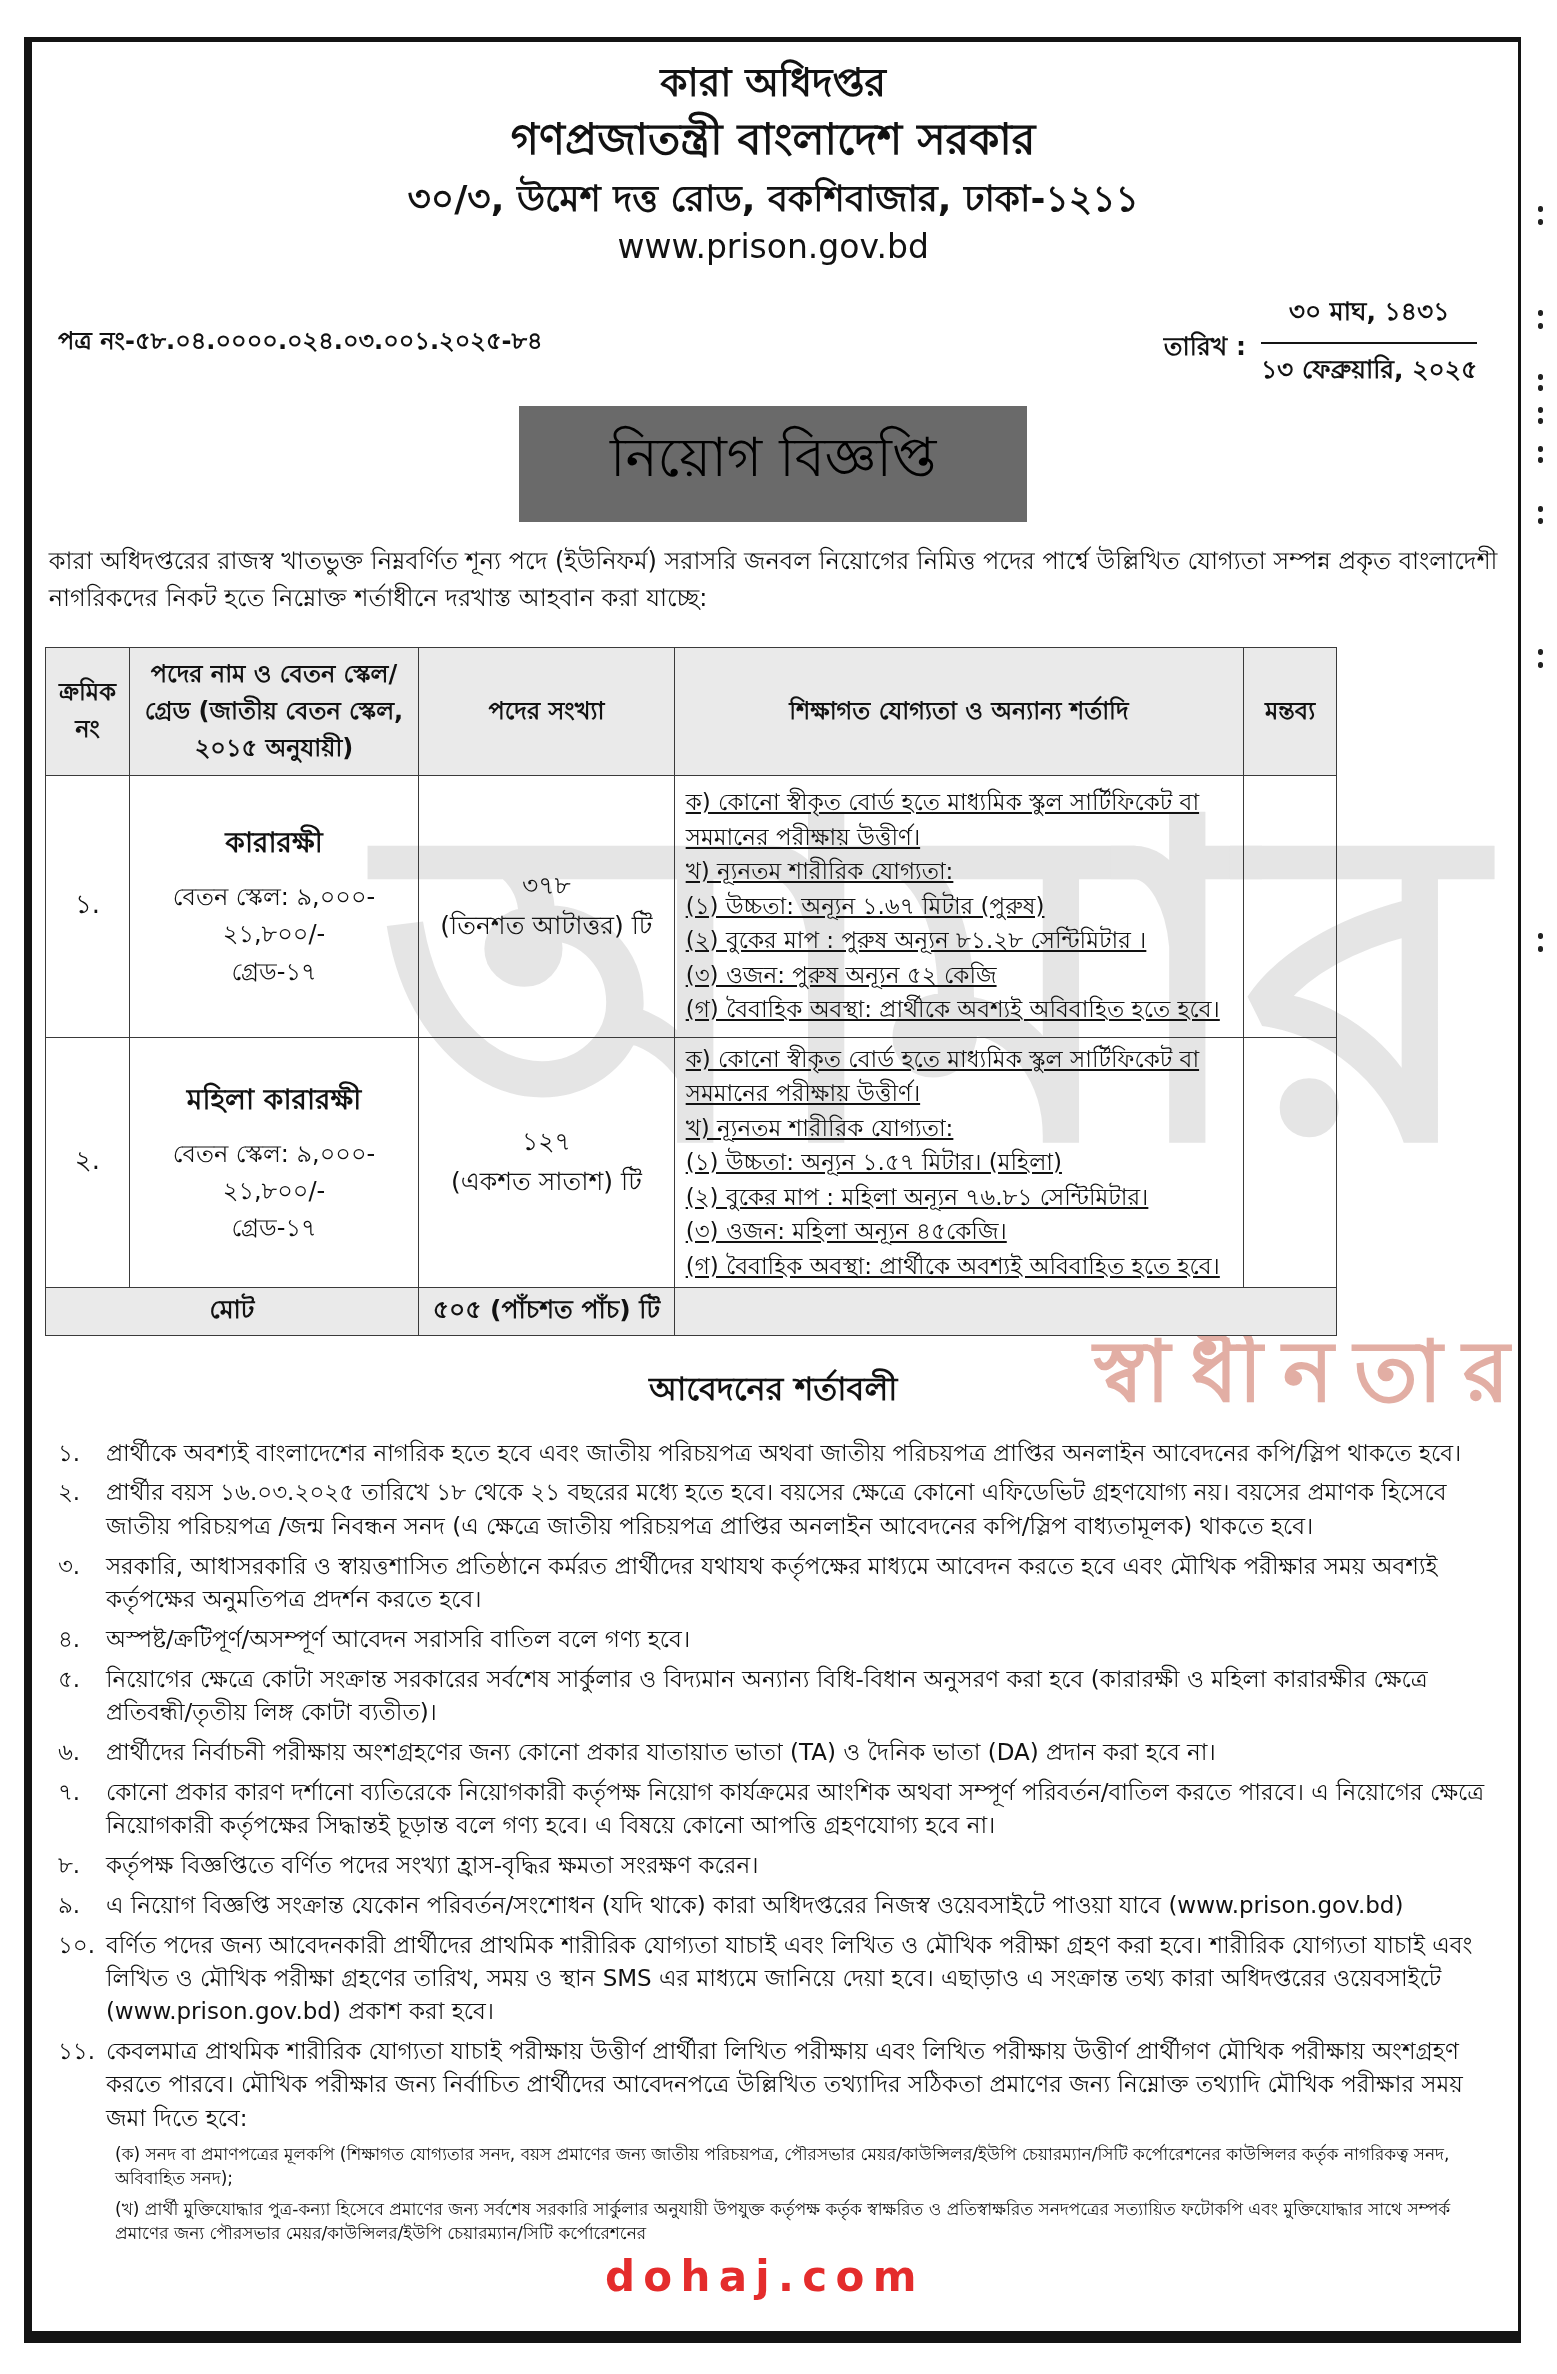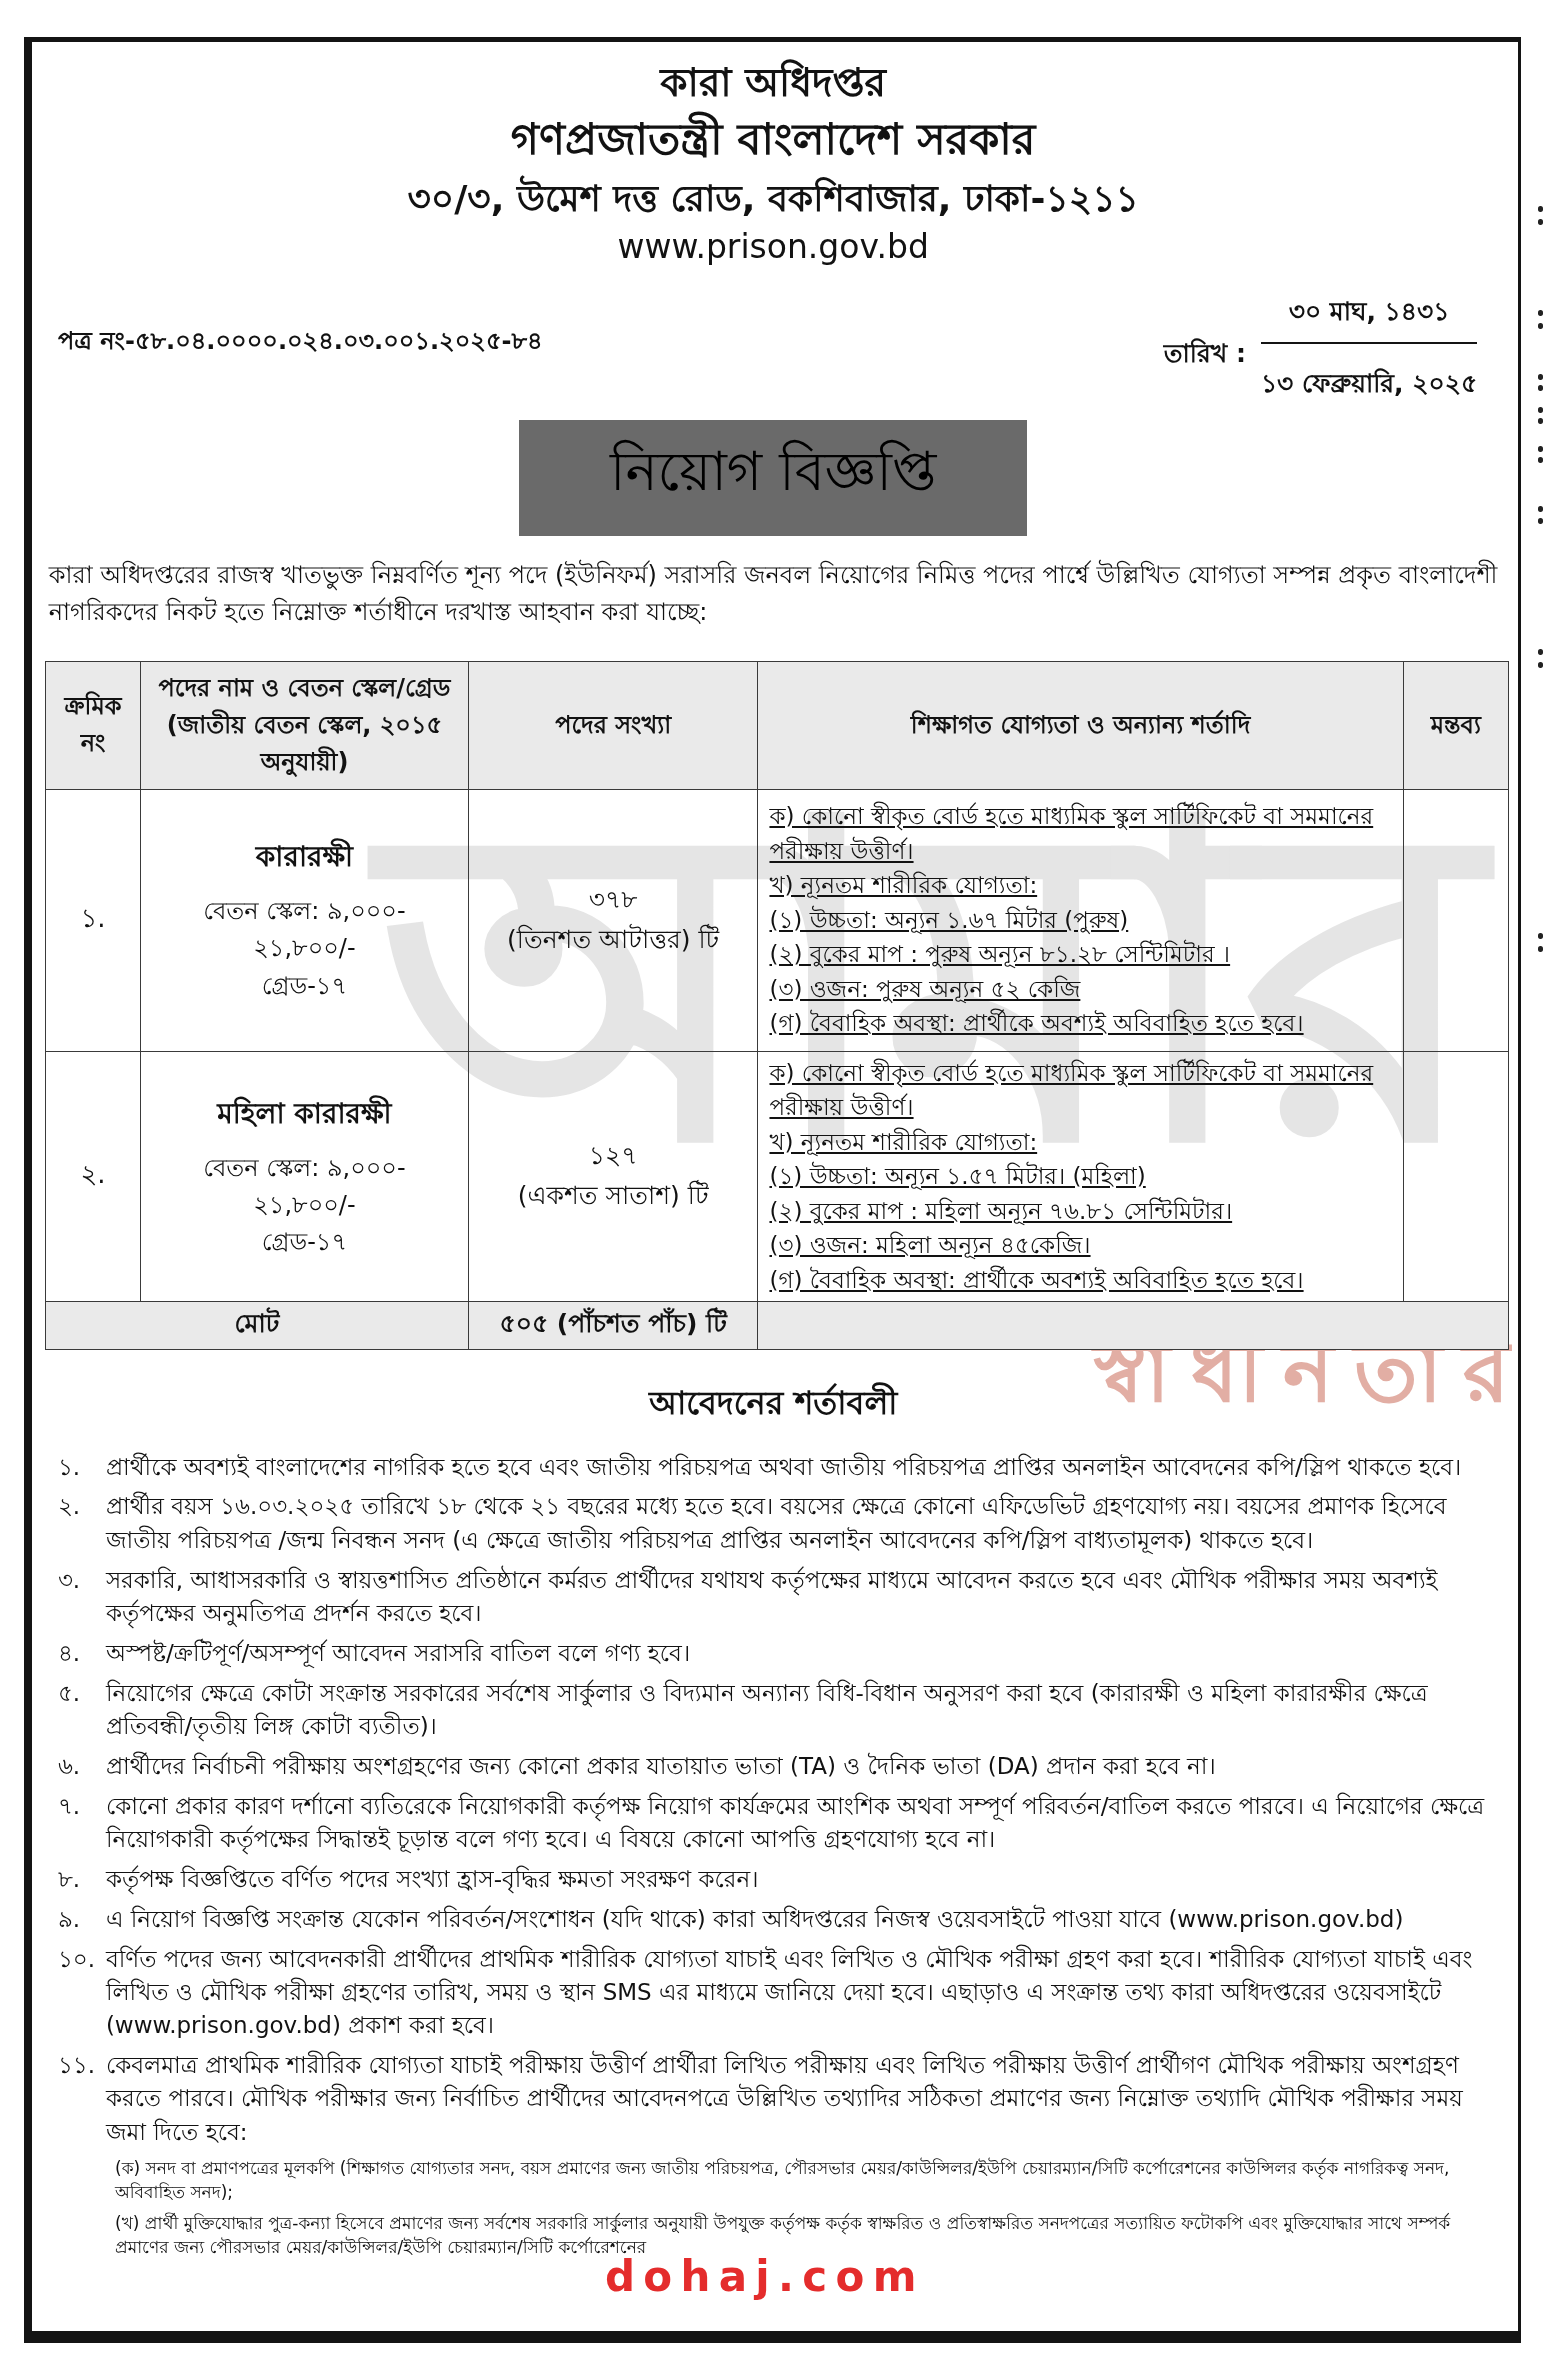--- a/index.html
+++ b/index.html
@@ -20,28 +20,28 @@
   .govt-title{font-size:43px;font-weight:700;line-height:1.25;margin-top:5.6px;}
   .dept-title{font-size:39px;font-weight:700;line-height:1.25;margin-top:3.7px;}
   .address{font-size:36px;font-weight:700;line-height:1.3;margin-top:9.3px;}
   .website{font-size:33px;font-weight:400;line-height:1.2;margin-top:3.7px;}
   .ref-row{display:flex;justify-content:space-between;align-items:flex-start;margin:24px 24px 0 13px;min-height:96px;}
   .memo{font-size:24px;font-weight:600;margin-top:32px;}
   .date-block{display:flex;align-items:center;gap:15px;}
   .date-label{font-size:25px;font-weight:600;margin-top:13px;}
   .date-frac{text-align:center;font-size:25px;font-weight:600;}
   .date-top{padding:1.9px 13px 7.4px;border-bottom:2.8px solid #141414;}
-  .date-bottom{padding-top:20px;}
+  .date-bottom{padding-top:6px;}
   .banner{
     width:508px;margin:13px auto 0;color:#000000;text-align:center;
     font-size:54px;font-weight:400;padding:9.3px 0 16.7px;background:#6a6a6a;
   }
   .intro{font-size:24px;line-height:1.55;margin:20.4px 3.7px 0 3.7px;text-align:left;}
   table.vacancy{
-    width:1464px;border-collapse:collapse;table-layout:fixed;margin-top:30px;
+    width:1292px;border-collapse:collapse;table-layout:fixed;margin-top:30px;
     position:relative;z-index:2;background:transparent;
   }
   table.vacancy th,table.vacancy td{border:1.9px solid #3a3a3a;box-sizing:border-box;}
   table.vacancy thead th{
     background:#eaeaea;font-size:24px;font-weight:600;line-height:1.55;
     padding:7.4px 5.6px;height:122px;vertical-align:middle;
   }
   td.c{text-align:center;vertical-align:middle;}
   .row-1 td{height:262px;}
   .row-2 td{height:249px;}

